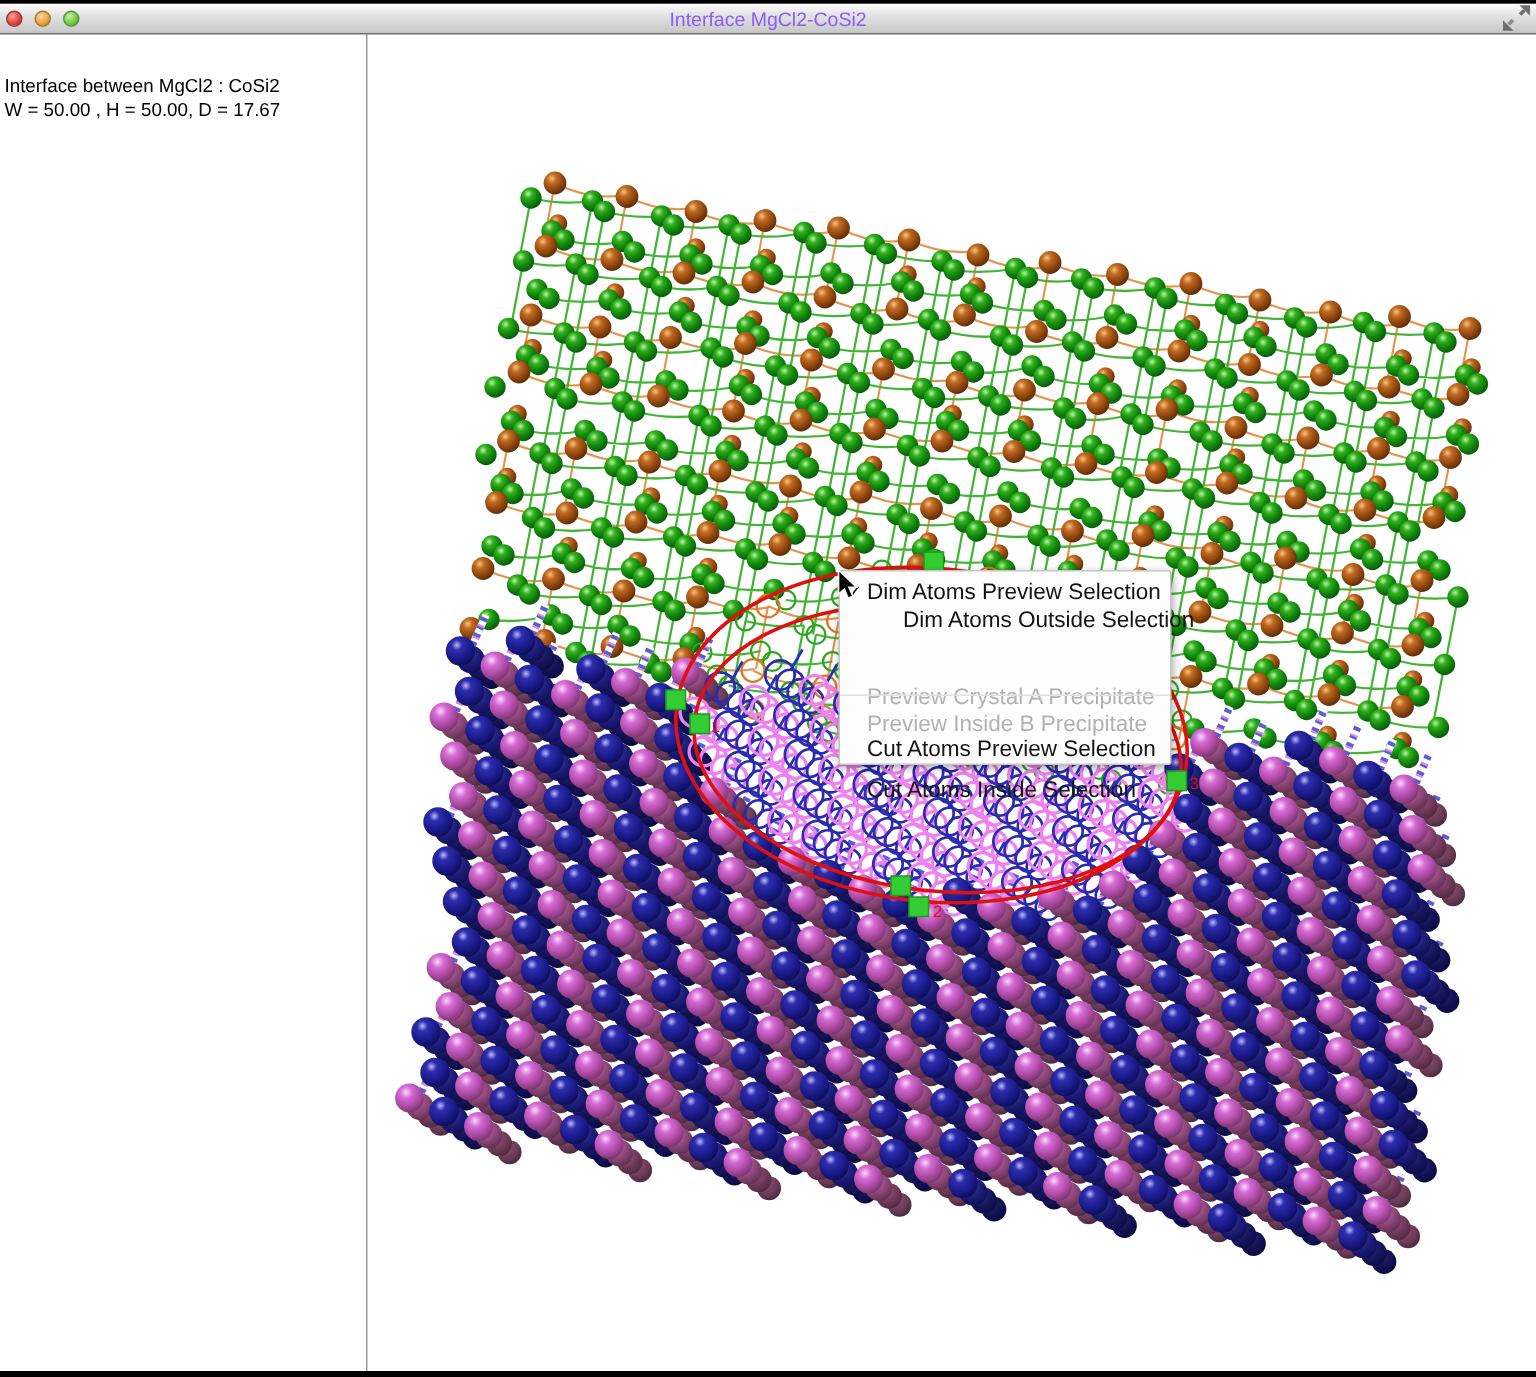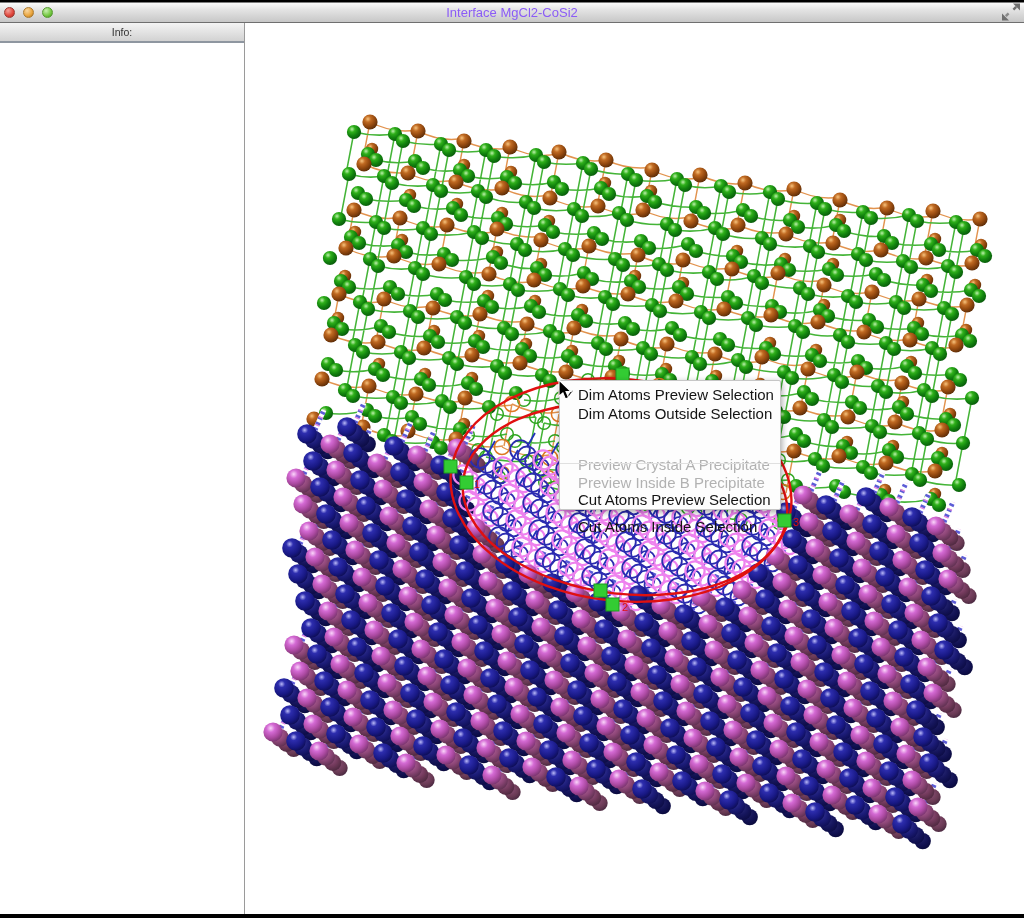--- a/index.html
+++ b/index.html
@@ -1494,26 +1494,26 @@
 <div class="tl" style="left:42px; background:radial-gradient(circle at 35% 30%, #c8f0b0, #72c63e 60%, #3f8a1e); border:1px solid #569a33;"></div>
 <svg id="zoomicon" width="20" height="18" viewBox="0 0 20 18">
     <g fill="#6f6f6f" stroke="none">
       <polygon points="12,0.5 19,0.5 19,7.5"></polygon>
       <polygon points="1,10.5 1,17.5 8,17.5"></polygon>
     </g>
     <path d="M12.4 6.6 L15.2 3.8" stroke="#6f6f6f" stroke-width="2.4"></path>
     <path d="M4.8 13.2 L7.6 10.4" stroke="#8a8a8a" stroke-width="2.4"></path>
   </svg>
 <div id="sidebar">
-  <div id="infobar">Info:</div>
+  <div id="sidetext">Interface between MgCl2 : CoSi2<br>W = 50.00 , H = 50.00, D = 17.67</div>
 </div>
 <div id="bottombar"></div>
 <div id="menu">
   <div class="mi" style="top:5px;">Dim Atoms Preview Selection</div>
-  <div class="mi" style="top:24px;">Dim Atoms Outside Selection</div>
+  <div class="mi" style="top:24px;margin-left:24px;">Dim Atoms Outside Selection</div>
   <div class="mi gray" style="top:43px;">Preview Crystal A Precipitate</div>
   <div class="mi gray" style="top:61px;">Preview Inside B Precipitate</div>
   <div id="msep"></div>
   <div class="mi" style="top:91px;margin-top:46px;">Cut Atoms Inside Selection</div>
   <div class="mi" style="top:110px;">Cut Atoms Preview Selection</div>
   <div style="position:absolute;left:4px;top:6px;font-size:13px;">✓</div>
 </div>
 <svg style="position:absolute;left:558px;top:380px;z-index:50" width="16" height="22" viewBox="0 0 16 22">
   <path d="M1 0 L1 16.2 L4.9 12.8 L7.4 18.9 L10.6 17.5 L8 11.5 L13 11.5 Z" fill="#000" stroke="#fff" stroke-width="1.1"></path>
 </svg>

